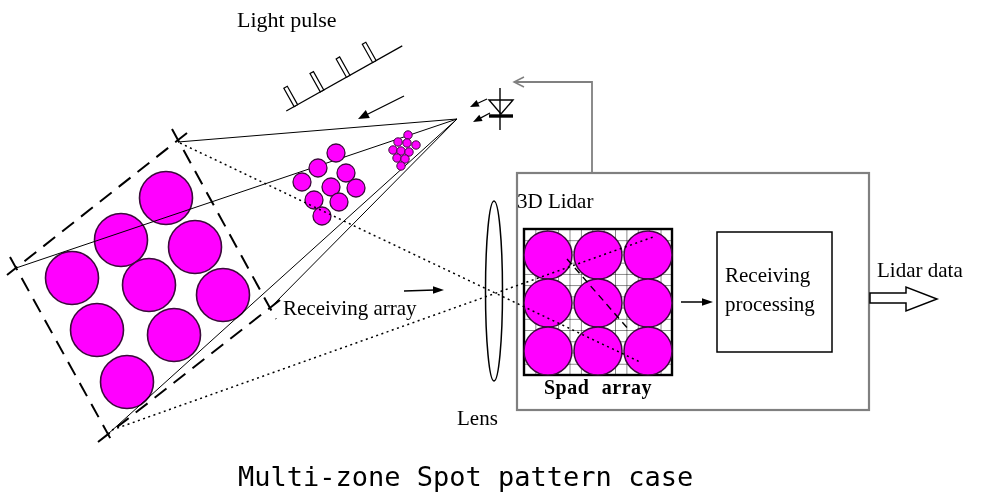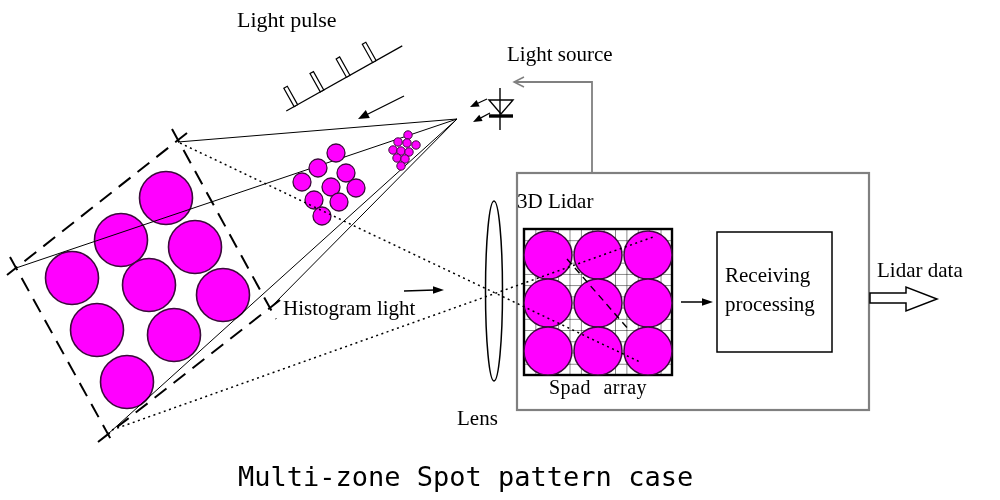--- a/index.html
+++ b/index.html
@@ -7,21 +7,21 @@
     position:relative;width:1000px;height:500px;background:#ffffff;
     font-family:"Liberation Serif","DejaVu Serif",serif;color:#000;overflow:hidden;
   }
   .stage svg{position:absolute;left:0;top:0;}
   .lbl{position:absolute;font-size:21px;line-height:1.15;white-space:nowrap;}
   .lbl-lightpulse{left:237px;top:7px;font-size:22px;}
   .lbl-lightsource{left:507px;top:42px;}
   .lbl-lidartitle{left:517px;top:189px;width:352px;text-align:left;}
   .lbl-receiving{left:283px;top:296px;}
   .lbl-lens{left:457px;top:406px;}
-  .lbl-spad{left:522px;top:376px;width:152px;text-align:center;font-weight:normal;
+  .lbl-spad{left:522px;top:376px;width:152px;text-align:center;font-weight:bold;
             font-size:20px;word-spacing:7px;letter-spacing:0.5px;}
   .lbl-hist{left:725px;top:261px;width:104px;white-space:normal;line-height:1.4;}
   .lbl-depth{left:877px;top:258px;}
   .lbl-caption{left:238px;top:461px;width:440px;text-align:center;
                font-family:"DejaVu Sans Mono","Liberation Mono",monospace;font-size:27px;}
 </style>
 </head>
 <body>
 
 <div class="stage">
@@ -148,22 +148,21 @@
       <line x1="681" y1="302" x2="704" y2="302" stroke="#000" stroke-width="1.5"></line>
       <polygon points="713,302 702,298.2 702,305.8" fill="#000"></polygon>
     </g>
 
     <rect x="717" y="232" width="115" height="120" fill="#fff" stroke="#000" stroke-width="1.5"></rect>
 
     <polygon points="870,293 906,293 906,287 937,299 906,311 906,303 870,303" fill="#fff" stroke="#000" stroke-width="1.5"></polygon>
   </svg>
 
   <div class="lbl lbl-lightpulse">Light pulse</div>
-  <div class="lbl lbl-lightsource">Light source</div>
   <div class="lbl lbl-lidartitle">3D Lidar</div>
-  <div class="lbl lbl-receiving">Histogram light</div>
+  <div class="lbl lbl-receiving">Receiving array</div>
   <div class="lbl lbl-lens">Lens</div>
   <div class="lbl lbl-spad">Spad array</div>
   <div class="lbl lbl-hist">Receiving processing</div>
   <div class="lbl lbl-depth">Lidar data</div>
   <div class="lbl lbl-caption">Multi-zone Spot pattern case</div>
 
 </div>
 
 </body></html>

